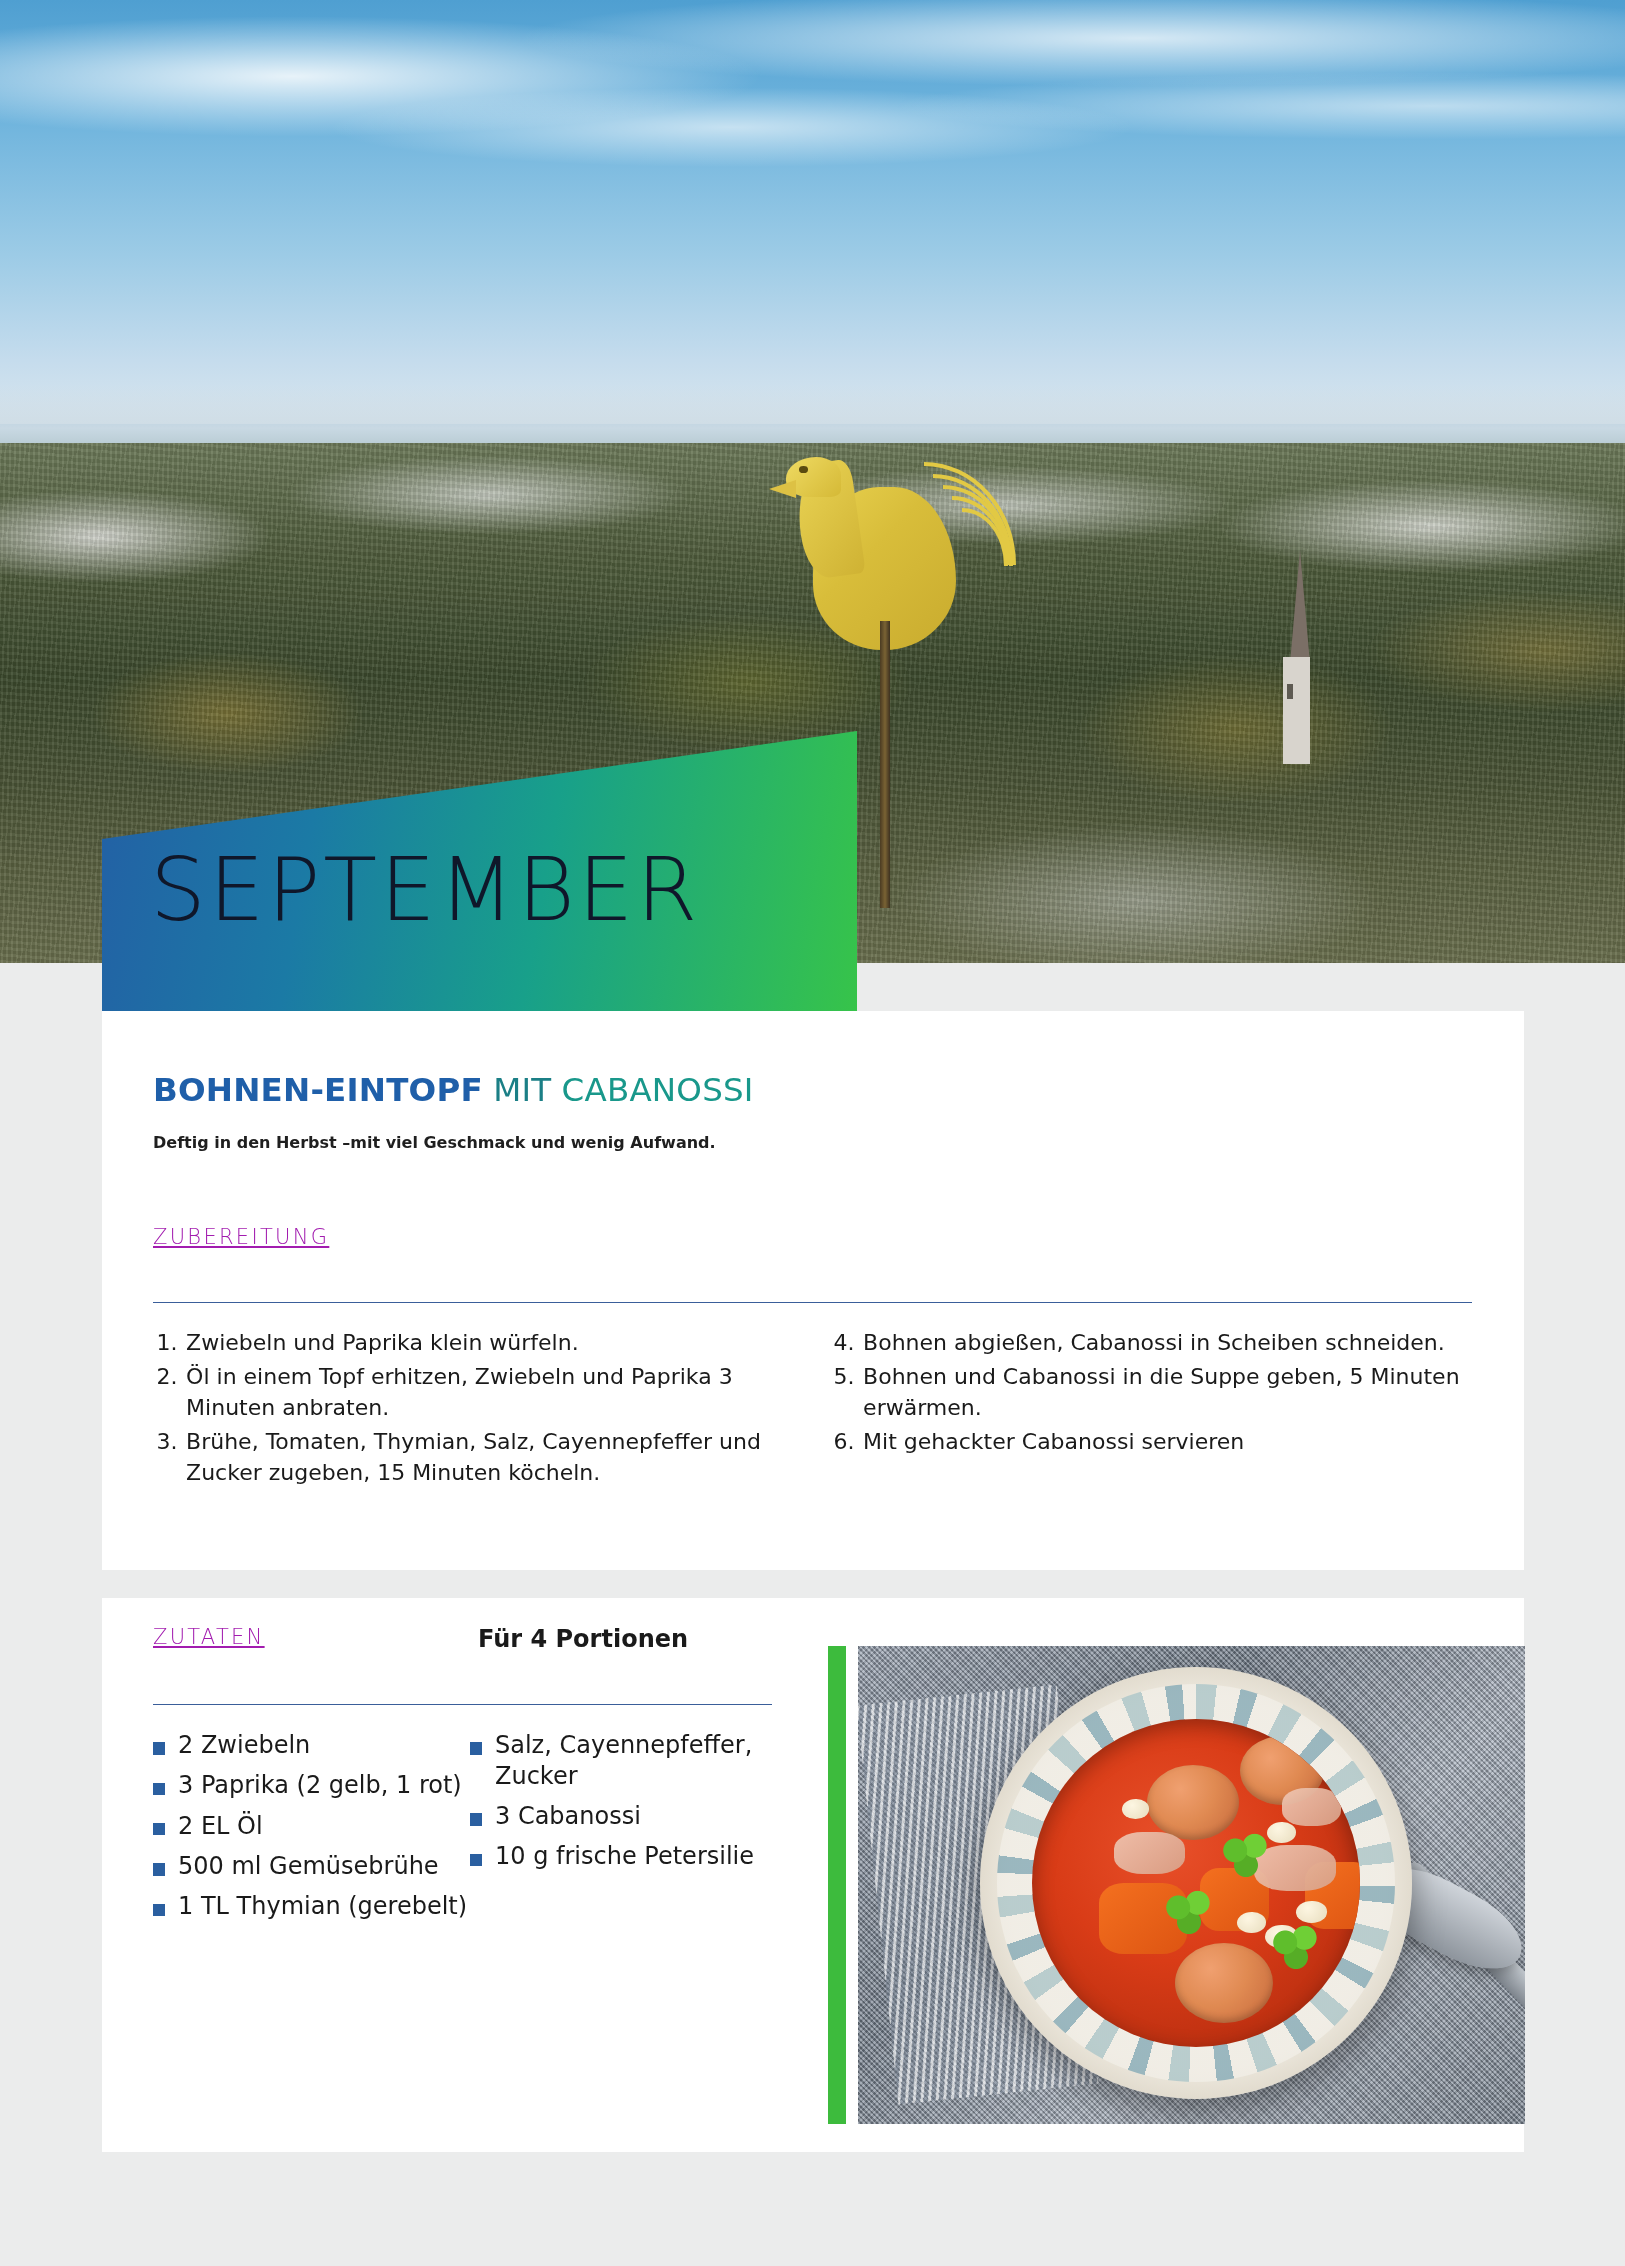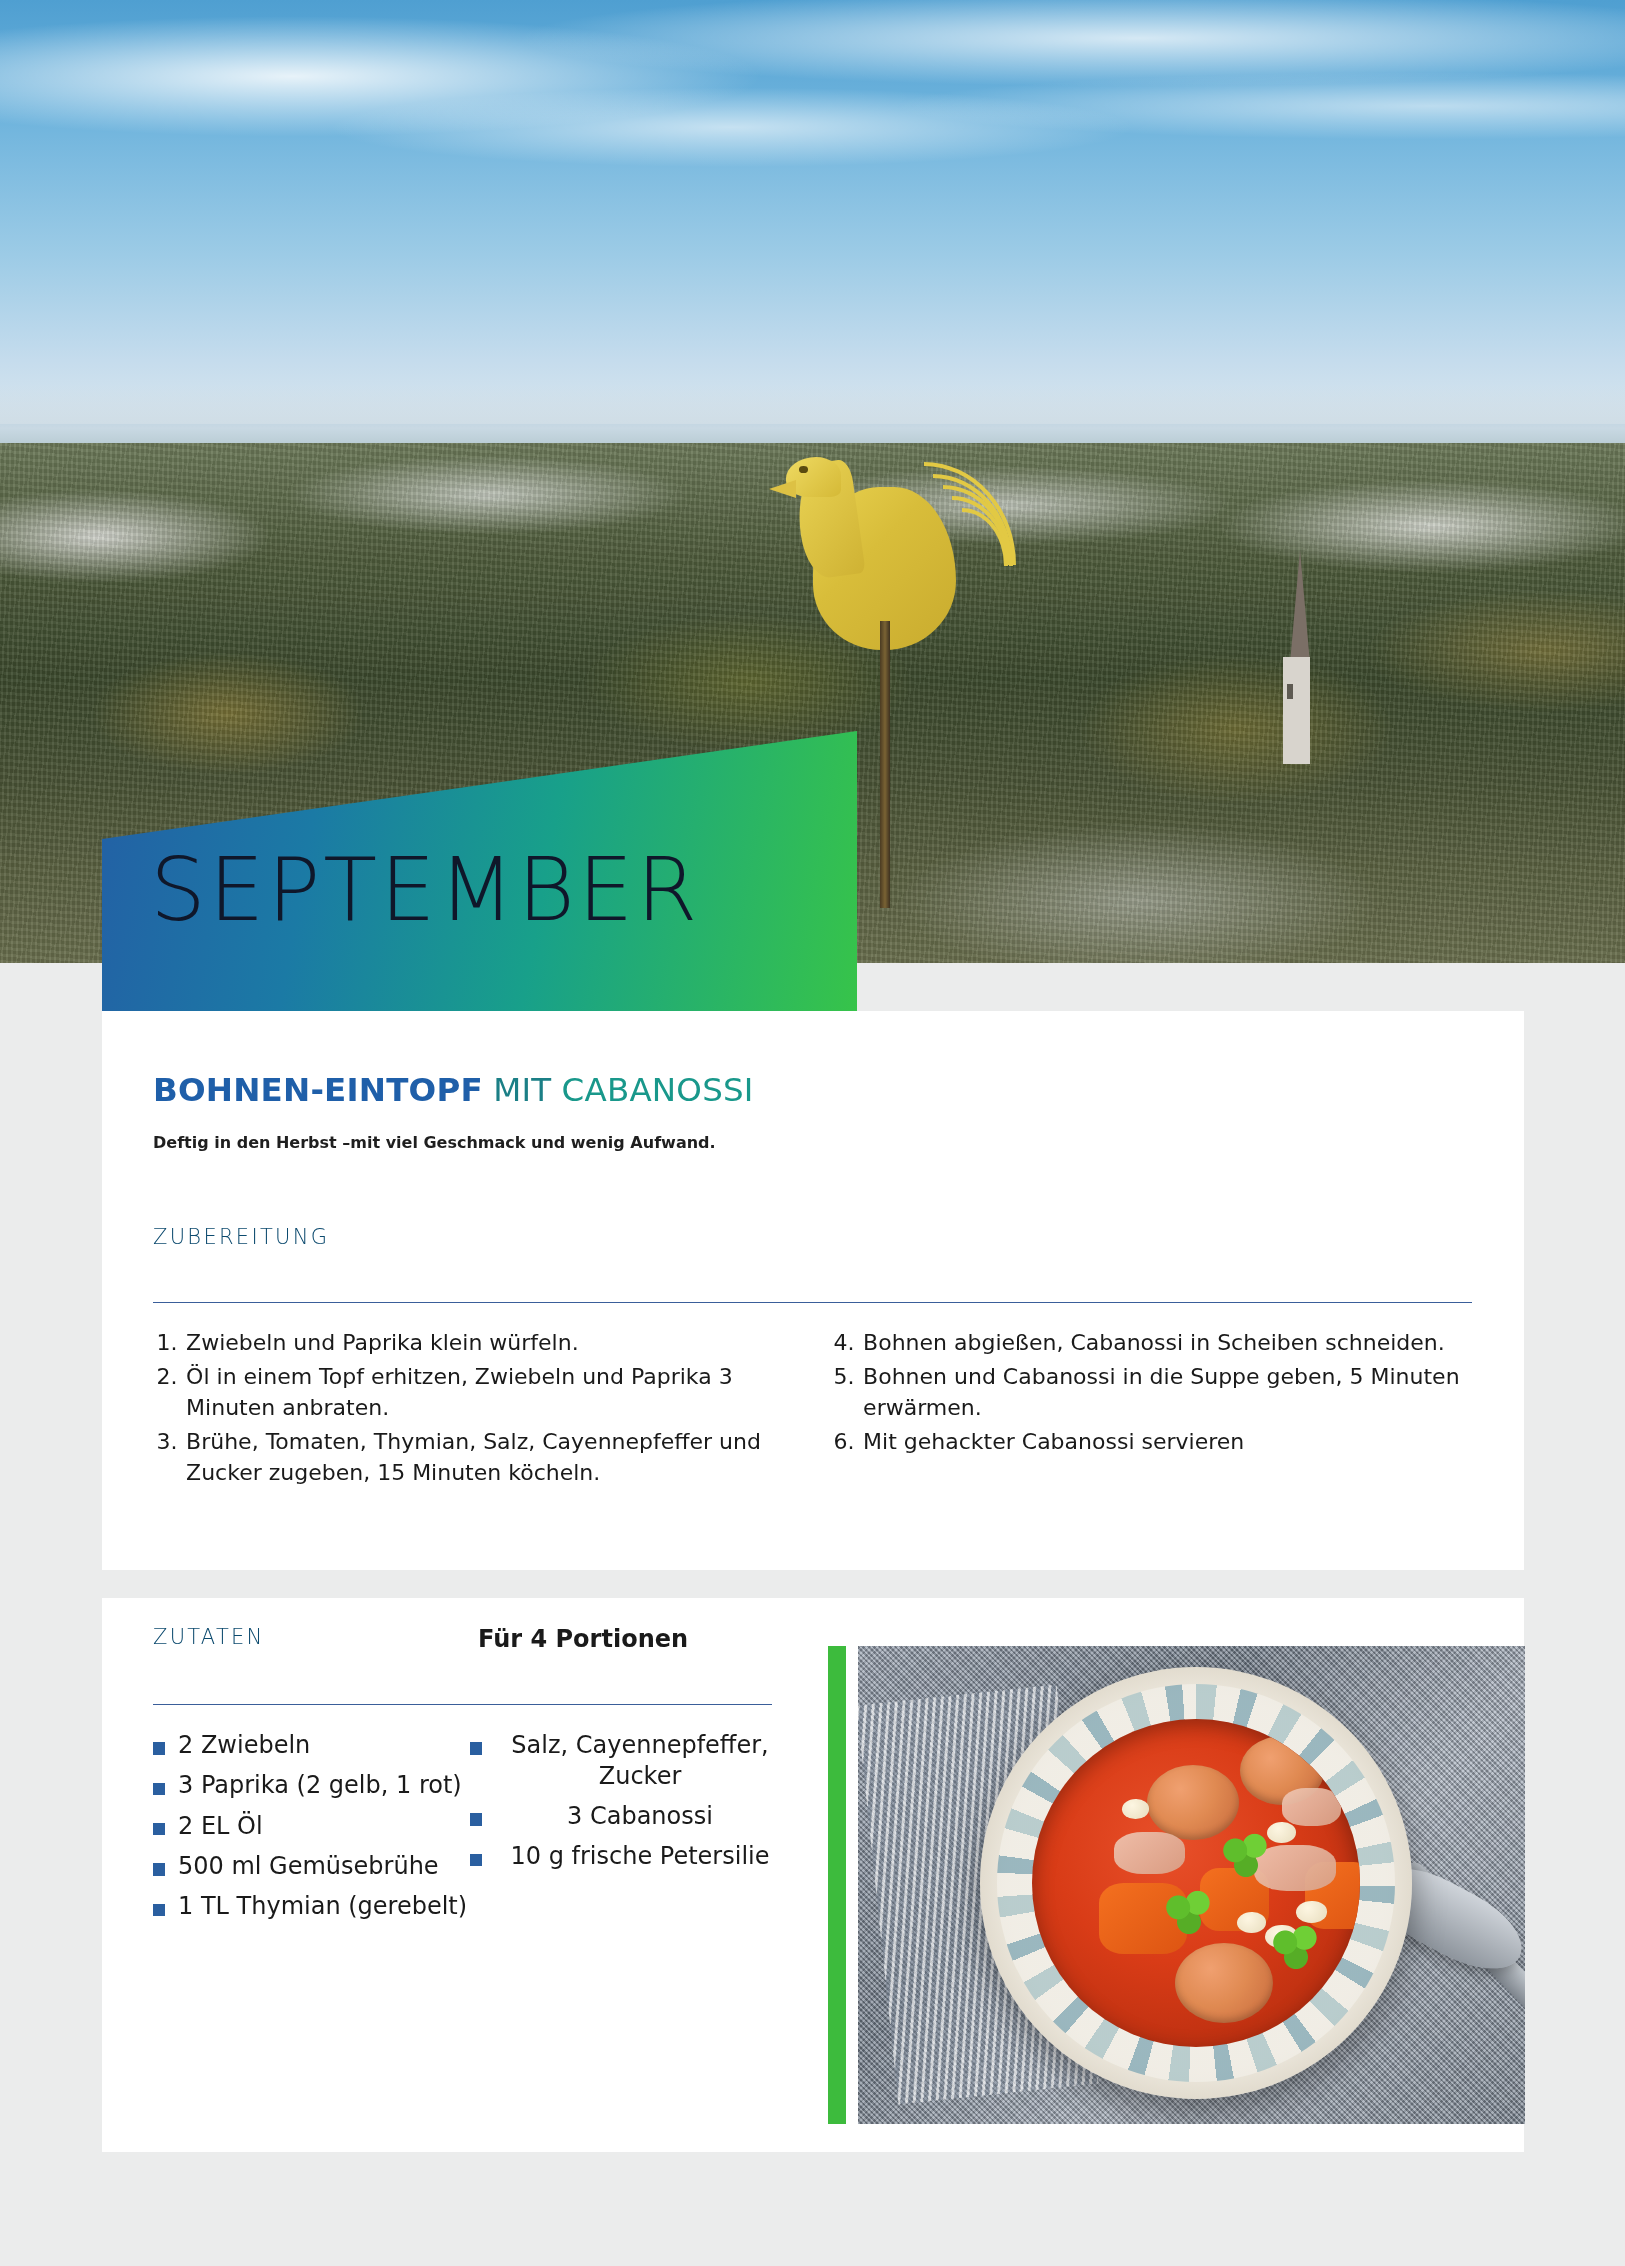--- a/index.html
+++ b/index.html
@@ -134,22 +134,23 @@
   .recipe-title .t3{font-weight:400;color:#19988b;letter-spacing:0.2px;}
 
   .recipe-sub{
     position:absolute;left:153px;top:1133px;
     font-size:16px;font-weight:bold;color:#1f1f1f;white-space:nowrap;
     font-family:"DejaVu Sans", sans-serif;
   }
 
   .sect-head{
     position:absolute;
-    font-size:21px;color:#0c4a6e;font-weight:300;letter-spacing:2.3px;
-    font-family:"DejaVu Sans", sans-serif;
+    font-size:21px;color:#a21caf;font-weight:300;letter-spacing:2.3px;
+    font-family:"DejaVu Sans", sans-serif;
+    text-decoration:underline;
   }
   .prep-head{left:153px;top:1225px;}
 
   .rule{position:absolute;height:1px;background:#3a5e9a;}
   .prep-rule{left:153px;top:1302px;width:1319px;}
 
   .steps{
     position:absolute;font-size:22px;line-height:1.44;color:#1a1a1a;
     font-family:"DejaVu Sans", sans-serif;
   }
@@ -168,21 +169,21 @@
     font-size:24px;font-weight:bold;color:#1a1a1a;
     font-family:"DejaVu Sans", sans-serif;white-space:nowrap;
   }
   .ing-rule{left:153px;top:1704px;width:619px;}
 
   .ing-col{
     position:absolute;font-size:24px;line-height:1.28;color:#1a1a1a;
     font-family:"DejaVu Sans", sans-serif;
   }
   .ing-col-a{left:153px;top:1730px;width:315px;}
-  .ing-col-b{left:470px;top:1730px;width:315px;text-align:center;}
+  .ing-col-b{left:470px;top:1730px;width:315px;}
   .ing-item{display:flex;margin-bottom:9.6px;}
   .bullet{
     flex:0 0 25px;width:25px;padding-top:12.4px;
   }
   .bullet span{display:block;width:12.4px;height:12.4px;background:#2a5fa0;}
   .ing-txt{flex:1 1 auto;}
 
   
   .greenbar{position:absolute;left:828px;top:1646px;width:18px;height:478px;background:#3dbb3d;}
   .food-photo{

